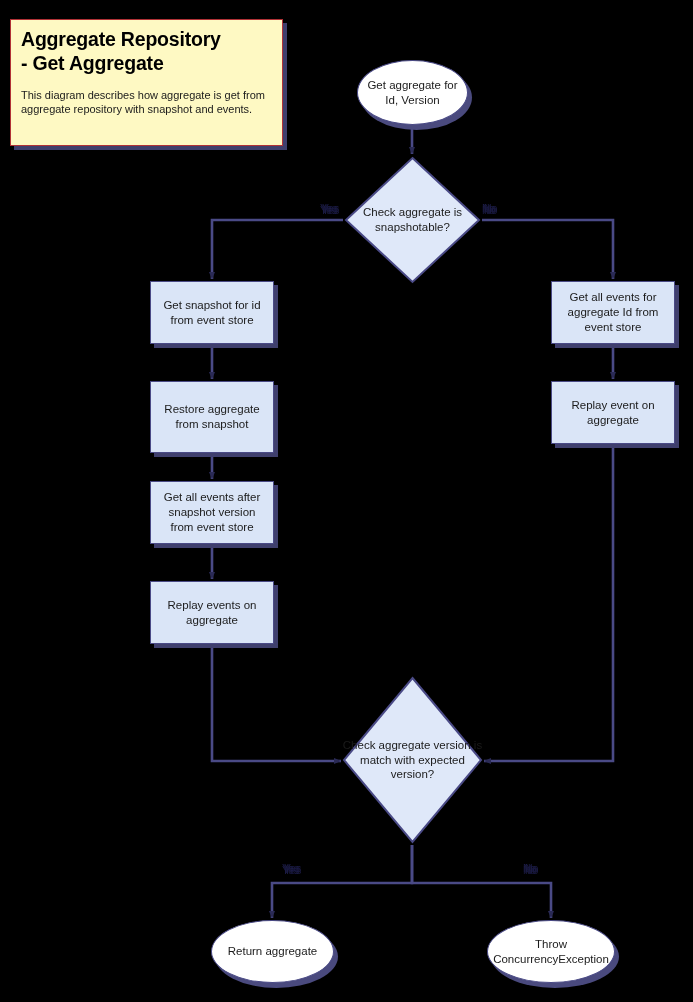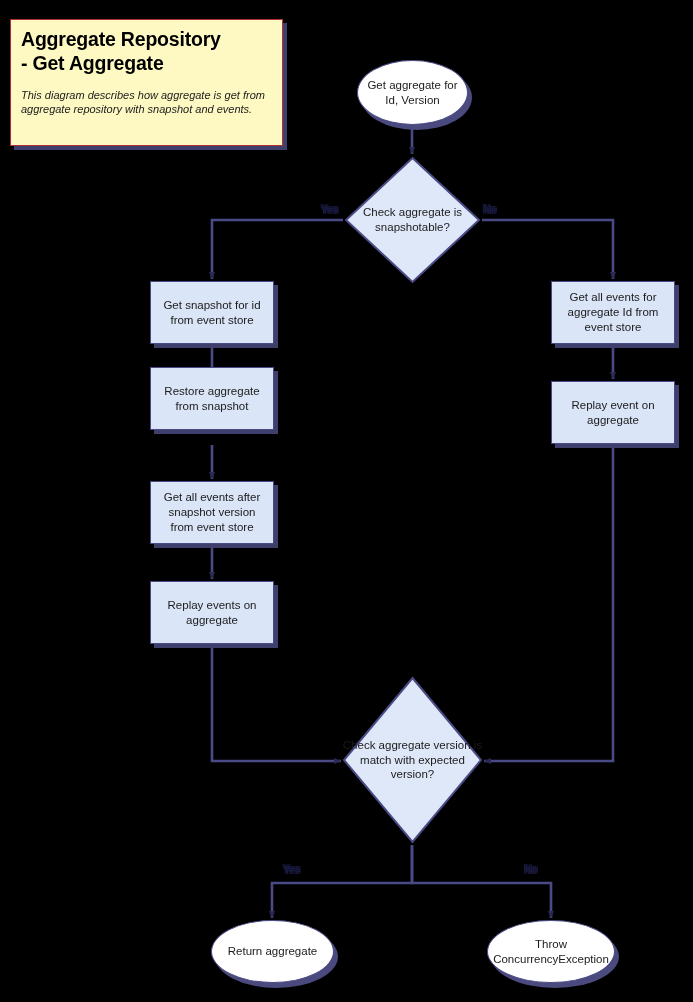--- a/index.html
+++ b/index.html
@@ -42,21 +42,20 @@
     line-height: 1.22;
     letter-spacing: -0.2px;
     margin: 0 0 12px 0;
     white-space: pre-line;
   }
   #title-desc {
     font-size: 11px;
     color: #1a1a1a;
     line-height: 1.35;
     margin: 0;
-    font-style: italic;
   }
 
   
   .node-label {
     position: absolute;
     left: 0;
     top: 0;
     width: 100%;
     height: 100%;
     display: flex;
@@ -178,21 +177,21 @@
     </svg>
     <div class="node-label">Check aggregate is
 snapshotable?</div>
   </div>
 
   <div class="proc" style="left:150px; top:281px; width:124px; height:63px;padding-left:28px;">
     <div class="node-label">Get snapshot for id
 from event store</div>
   </div>
 
-  <div class="proc" style="left:150px; top:367px; width:124px; height:63px;">
+  <div class="proc" style="left:150px; top:381px; width:124px; height:72px;">
     <div class="node-label">Restore aggregate
 from snapshot</div>
   </div>
 
   <div class="proc" style="left:150px; top:481px; width:124px; height:63px;">
     <div class="node-label">Get all events after
 snapshot version
 from event store</div>
   </div>
 

